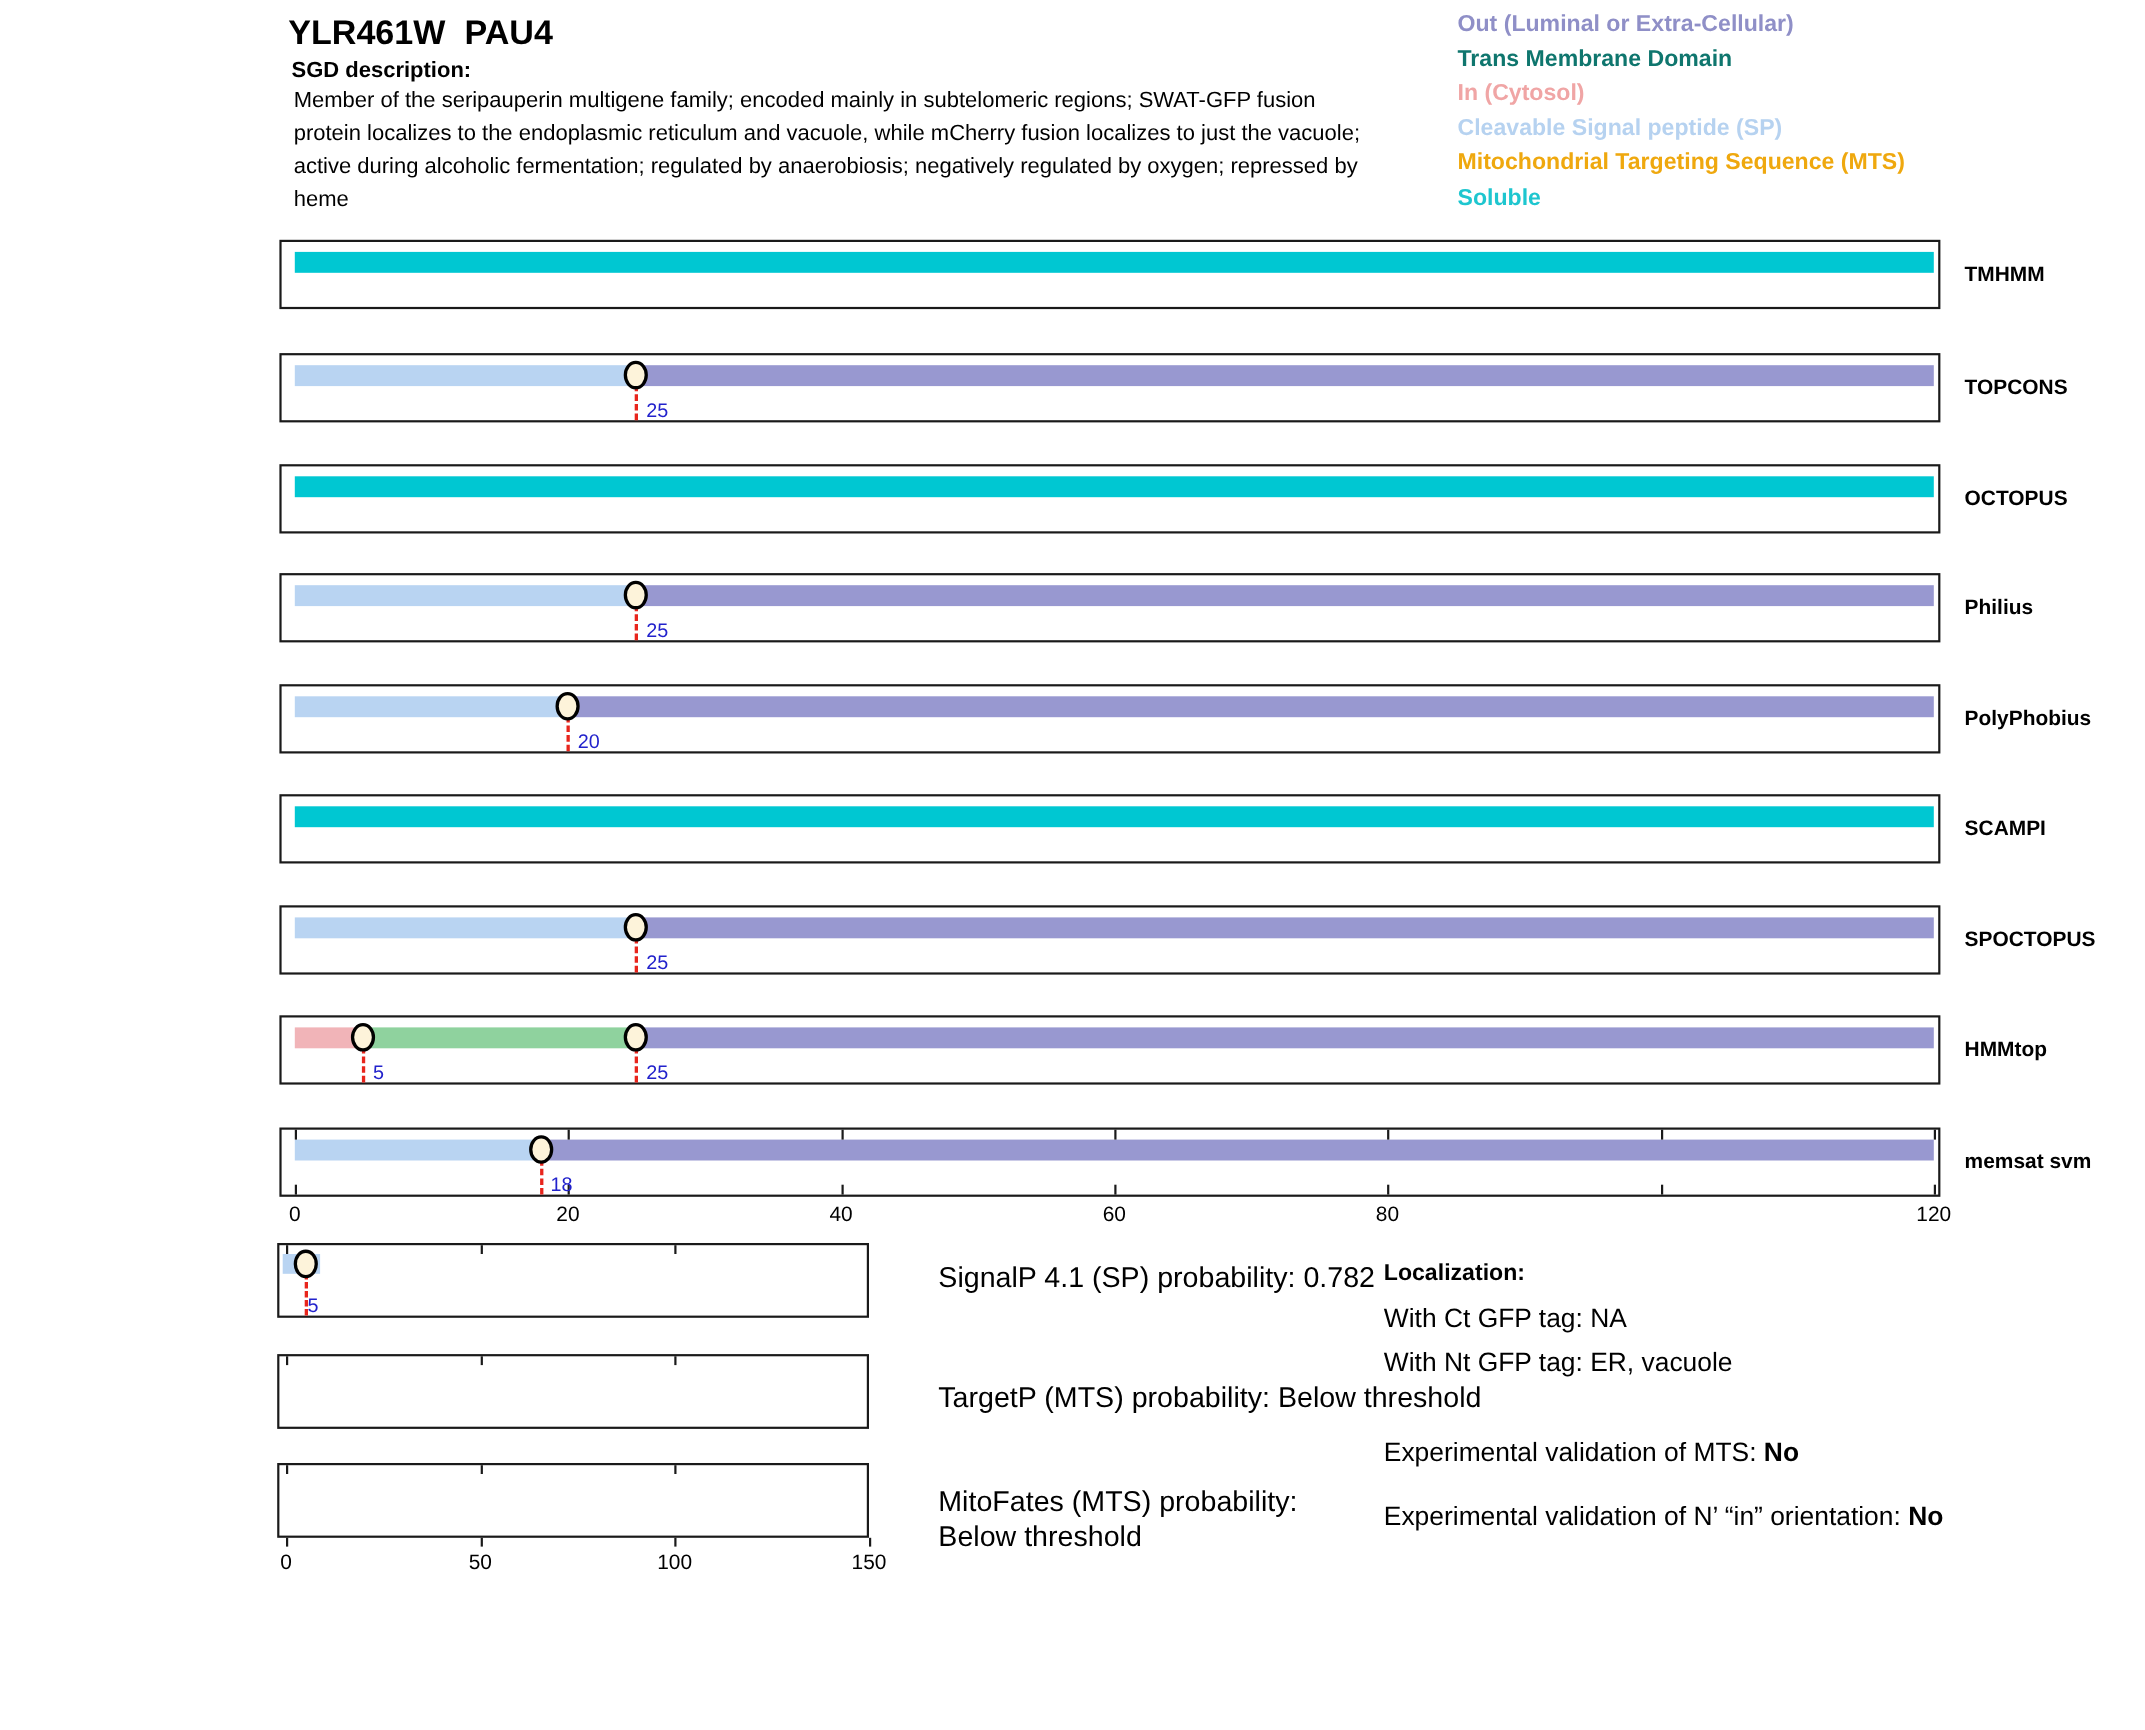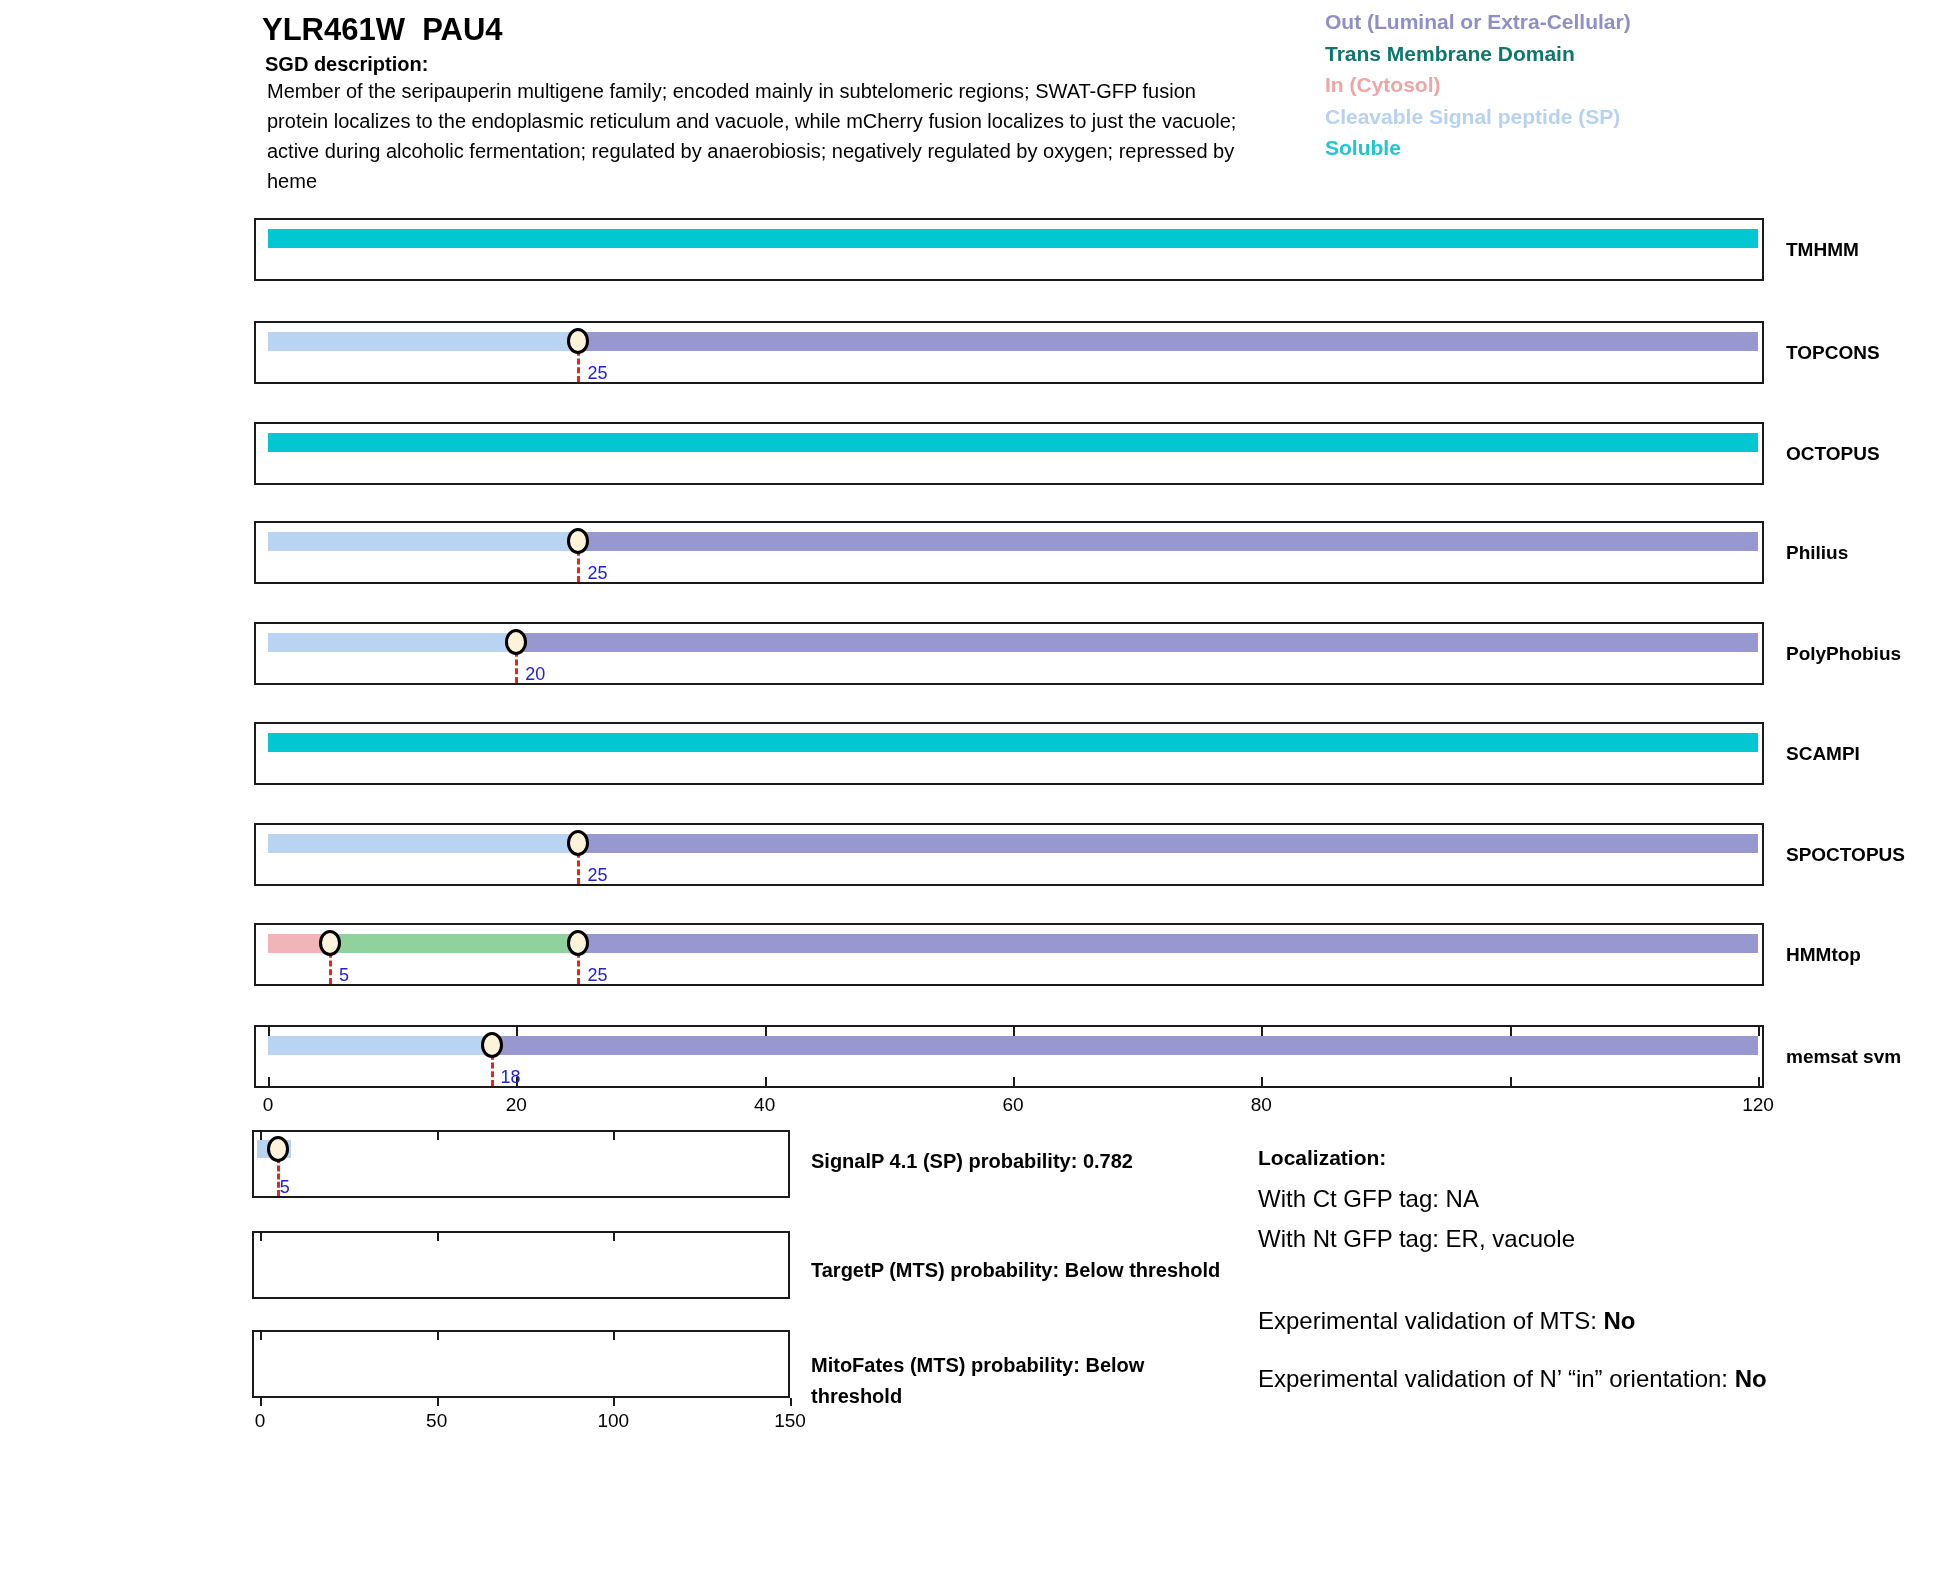--- a/index.html
+++ b/index.html
@@ -13,21 +13,21 @@
   .legend-item{font-size:21px;font-weight:bold;line-height:31.5px;white-space:pre;}
   .tbox{position:absolute;border:2px solid #1a1a1a;background:#fff;box-sizing:border-box;}
   .seg{position:absolute;height:19px;}
   .tlabel{position:absolute;left:1786px;font-size:19px;font-weight:bold;white-space:pre;}
   .marker{position:absolute;width:16px;height:20px;border:3px solid #000;border-radius:50%;
           background:#fdf3da;box-sizing:content-box;z-index:3;}
   .dash{position:absolute;width:0;border-left:3px dashed #e8251c;z-index:2;}
   .bluenum{position:absolute;font-size:18px;color:#2222cc;z-index:4;white-space:pre;}
   .tick{position:absolute;width:2px;background:#1a1a1a;}
   .axnum{position:absolute;font-size:19px;transform:translateX(-50%);white-space:pre;}
-  .plot-label{position:absolute;left:811px;font-size:20px;line-height:31px;font-weight:bold;}
+  .plot-label{position:absolute;left:853px;font-size:26px;line-height:31px;}
   .plot-label.wrap{width:345px;}
   .loc{position:absolute;left:1258px;}
   .loc-title{position:absolute;font-size:21px;font-weight:bold;white-space:pre;}
   .loc-line{position:absolute;font-size:24px;white-space:pre;}
   .loc-line b{font-weight:bold;}
 </style>
 </head>
 <body>
 
 <div id="root">
@@ -38,20 +38,21 @@
   <div class="desc-line" style="top:106px">protein localizes to the endoplasmic reticulum and vacuole, while mCherry fusion localizes to just the vacuole;</div>
   <div class="desc-line" style="top:136px">active during alcoholic fermentation; regulated by anaerobiosis; negatively regulated by oxygen; repressed by</div>
   <div class="desc-line" style="top:166px">heme</div>
 
   <div class="legend">
     <div id="legend-items">
         <div class="legend-item" style="color: rgb(143, 143, 199);">Out (Luminal or Extra-Cellular)</div>
         <div class="legend-item" style="color: #0f766e;">Trans Membrane Domain</div>
         <div class="legend-item" style="color: rgb(240, 165, 165);">In (Cytosol)</div>
         <div class="legend-item" style="color: rgb(182, 210, 240);">Cleavable Signal peptide (SP)</div>
+        <div class="legend-item" style="color: rgb(239, 168, 14);">Mitochondrial Targeting Sequence (MTS)</div>
         <div class="legend-item" style="color: rgb(30, 198, 207);">Soluble</div>
       </div>
   </div>
 
   <div id="tracks">
       <div class="tbox" style="left: 254px; top: 218px; width: 1510px; height: 63px;"></div>
       <div class="seg" style="left: 268px; top: 229px; width: 1490px; background: rgb(0, 199, 210);"></div>
       <div class="tlabel" style="top: 239px;">TMHMM</div>
       <div class="tbox" style="left: 254px; top: 321px; width: 1510px; height: 63px;"></div>
       <div class="seg" style="left: 268px; top: 332px; width: 310.418px; background: rgb(185, 212, 242);"></div>

